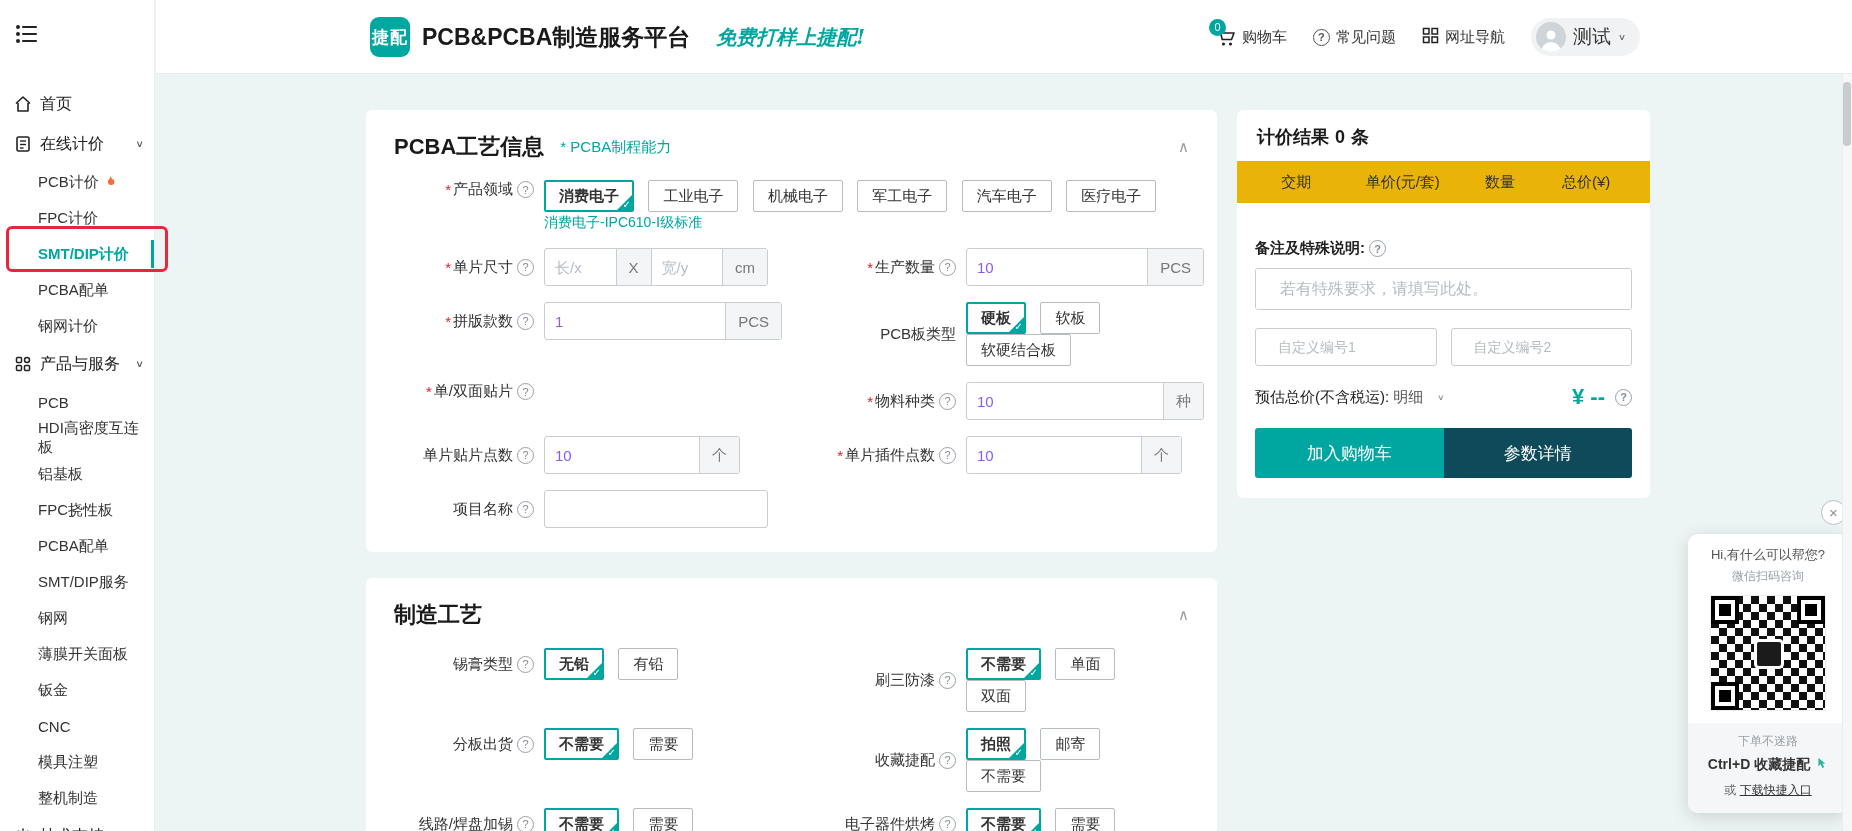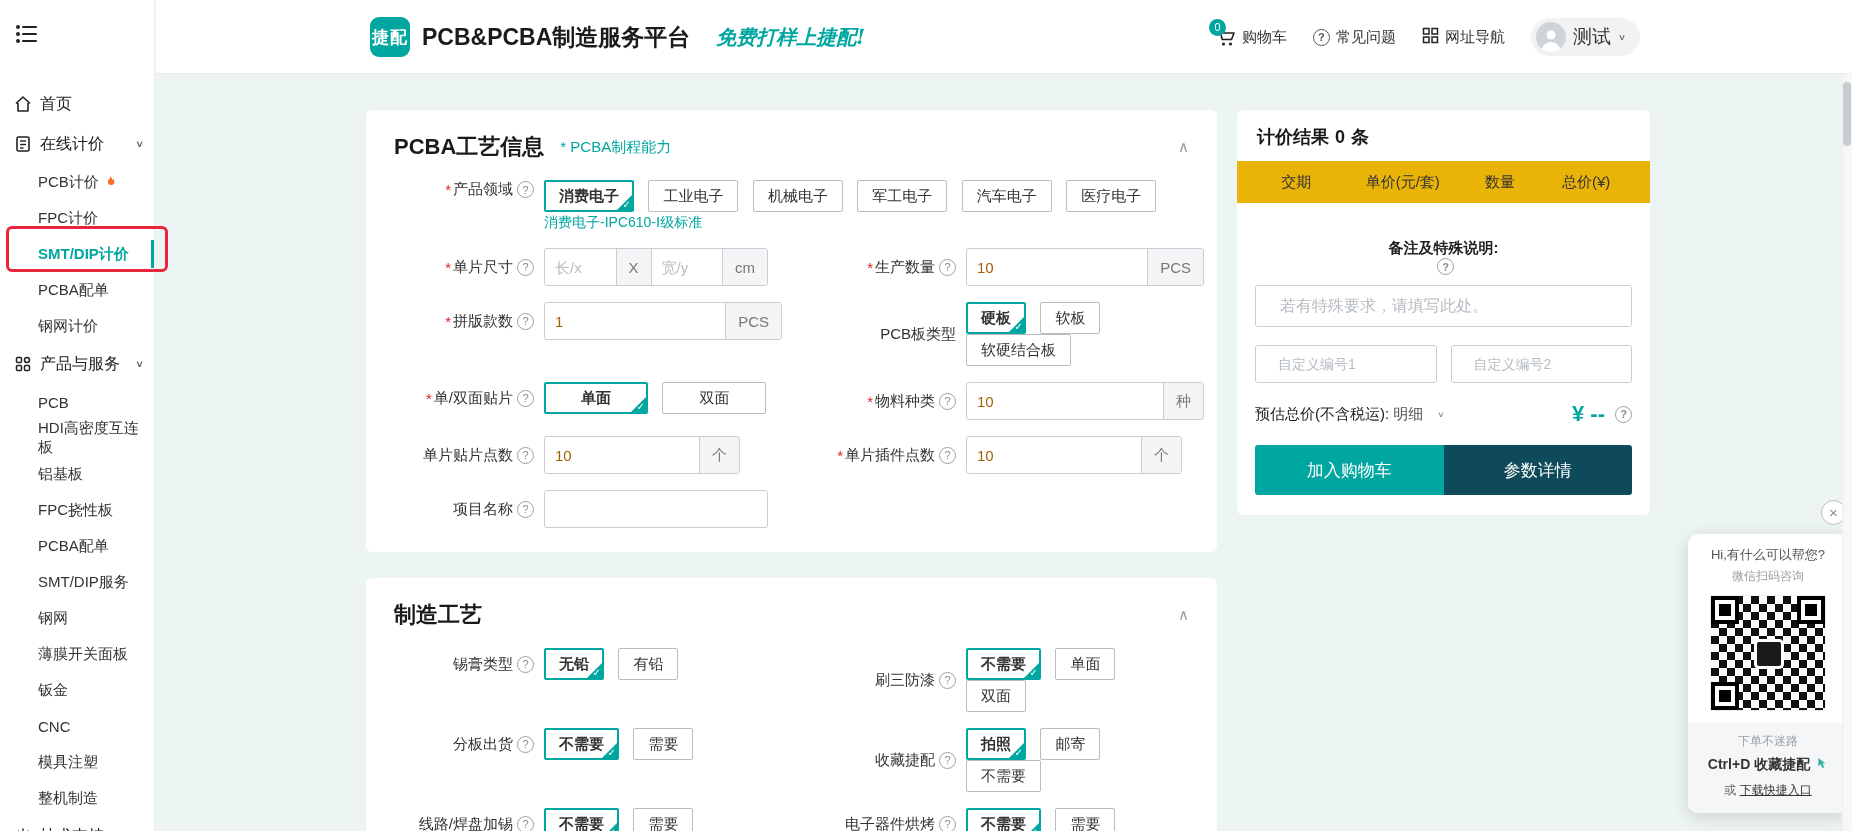--- a/index.html
+++ b/index.html
@@ -64,34 +64,34 @@
   .opt{position:relative;display:inline-flex;align-items:center;justify-content:center;height:32px;padding:0 14px;border:1px solid #b7bcc0;border-radius:2px;background:#fff;font-size:15px;color:#333;margin-right:10px;cursor:pointer;overflow:hidden;white-space:nowrap;}
   .opt.wide{min-width:104px;}
   .opt.sel{border:2px solid var(--teal);padding:0 13px;font-weight:bold;}
   .opt.sel.wide{padding:0 12px;}
   .opt.sel::before{content:"";position:absolute;right:-1px;bottom:-1px;border-left:17px solid transparent;border-bottom:17px solid var(--teal);}
   .opt.sel::after{content:"✓";position:absolute;right:1px;bottom:0;color:#fff;font-size:10px;line-height:1.1;font-weight:normal;}
 
   .note-link{margin:-8px 0 16px 150px;font-size:14px;color:var(--teal);cursor:pointer;}
 
   .grp{display:flex;align-items:stretch;height:38px;border:1px solid var(--border);border-radius:3px;background:#fff;overflow:hidden;}
-  .grp input{border:0;outline:0;min-width:0;flex:1 1 0;padding:0 10px;font-size:15px;color:#a16207;background:transparent;font-family:inherit;}
+  .grp input{border:0;outline:0;min-width:0;flex:1 1 0;padding:0 10px;font-size:15px;color:#8b5cf6;background:transparent;font-family:inherit;}
   .grp input::placeholder{color:#b6bcc2;}
   .addon{background:#f3f5f6;border-left:1px solid var(--border);display:flex;align-items:center;justify-content:center;padding:0 12px;color:#777;font-size:15px;flex-shrink:0;white-space:nowrap;}
   .addon.mid{border-right:1px solid var(--border);border-left:1px solid var(--border);}
   .grp .addon:first-child{border-left:0;}
   .plain{border:1px solid var(--border);border-radius:3px;height:38px;padding:0 10px;font-size:15px;color:#333;outline:0;font-family:inherit;}
 
   
   .quote-panel{position:absolute;left:1237px;top:110px;width:413px;background:#fff;border-radius:6px;z-index:5;overflow:hidden;padding-bottom:20px;}
   .q-head{display:flex;align-items:baseline;gap:6px;padding:15px 20px 12px;font-size:18px;font-weight:bold;color:#1a1a1a;}
   .q-table-head{display:grid;grid-template-columns:1fr 1.35fr .8fr 1.1fr;background:#eab308;height:42px;align-items:center;padding:0 14px;font-size:15px;color:#333;text-align:center;}
   .q-empty{height:36px;}
   .q-body{padding:0 18px;}
-  .q-remark-label{display:flex;align-items:center;font-size:15px;font-weight:bold;color:#222;margin-bottom:10px;flex-direction:column;}
+  .q-remark-label{display:flex;align-items:center;font-size:15px;font-weight:bold;color:#222;margin-bottom:10px;}
   .q-textarea{width:100%;height:42px;border:1px solid var(--border);border-radius:3px;resize:none;padding:10px 24px;font-size:16px;color:#333;outline:0;font-family:inherit;}
   .q-textarea::placeholder{color:#b6bcc2;}
   .q-custom-row{display:flex;gap:14px;margin-top:14px;}
   .q-custom-row input{flex:1;height:38px;border:1px solid var(--border);border-radius:3px;padding:0 22px;font-size:14px;color:#0f766e;outline:0;min-width:0;font-family:inherit;}
   .q-custom-row input::placeholder{color:#b6bcc2;}
   .q-total-row{display:flex;align-items:center;margin-top:18px;font-size:15px;color:#222;}
   .q-detail{color:#555;margin-left:4px;cursor:pointer;display:inline-flex;align-items:center;gap:14px;}
   .q-detail .chev{font-size:10px;color:#888;transform:scaleY(.8);}
   .q-price{margin-left:auto;color:var(--teal);font-size:22px;font-weight:bold;display:flex;align-items:center;gap:6px;}
   .q-btn-row{display:flex;margin-top:18px;}
@@ -366,24 +366,20 @@
       </div>
     </div>
 
     <div class="pair">
       <div class="half left">
         <div class="flabel">
           <i class="star">*</i>
           <span>单/双面贴片</span>
           <span class="help">?</span>
         </div>
-        <div>
-          <span class="opt wide sel">单面</span>
-          <span class="opt wide">双面</span>
-        </div>
       </div>
       <div class="half right">
         <div class="flabel">
           <i class="star">*</i>
           <span>物料种类</span>
           <span class="help">?</span>
         </div>
         <div class="grp" style="width:238px;">
           <input value="10" style="">
           <span class="addon">种</span>

